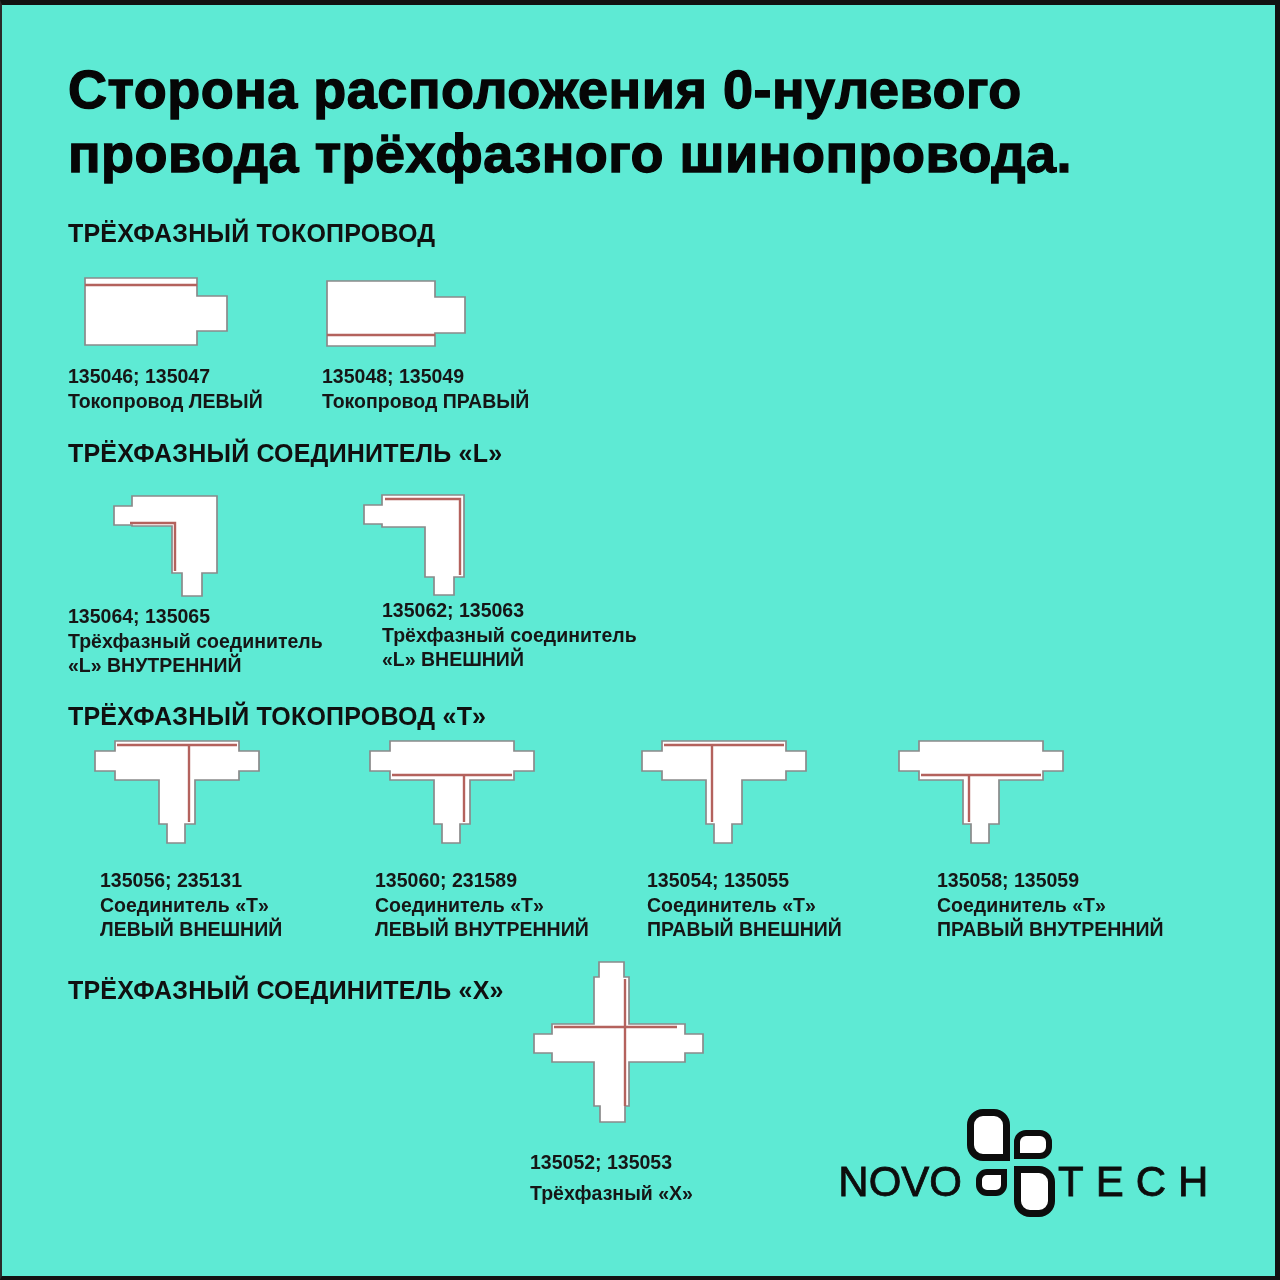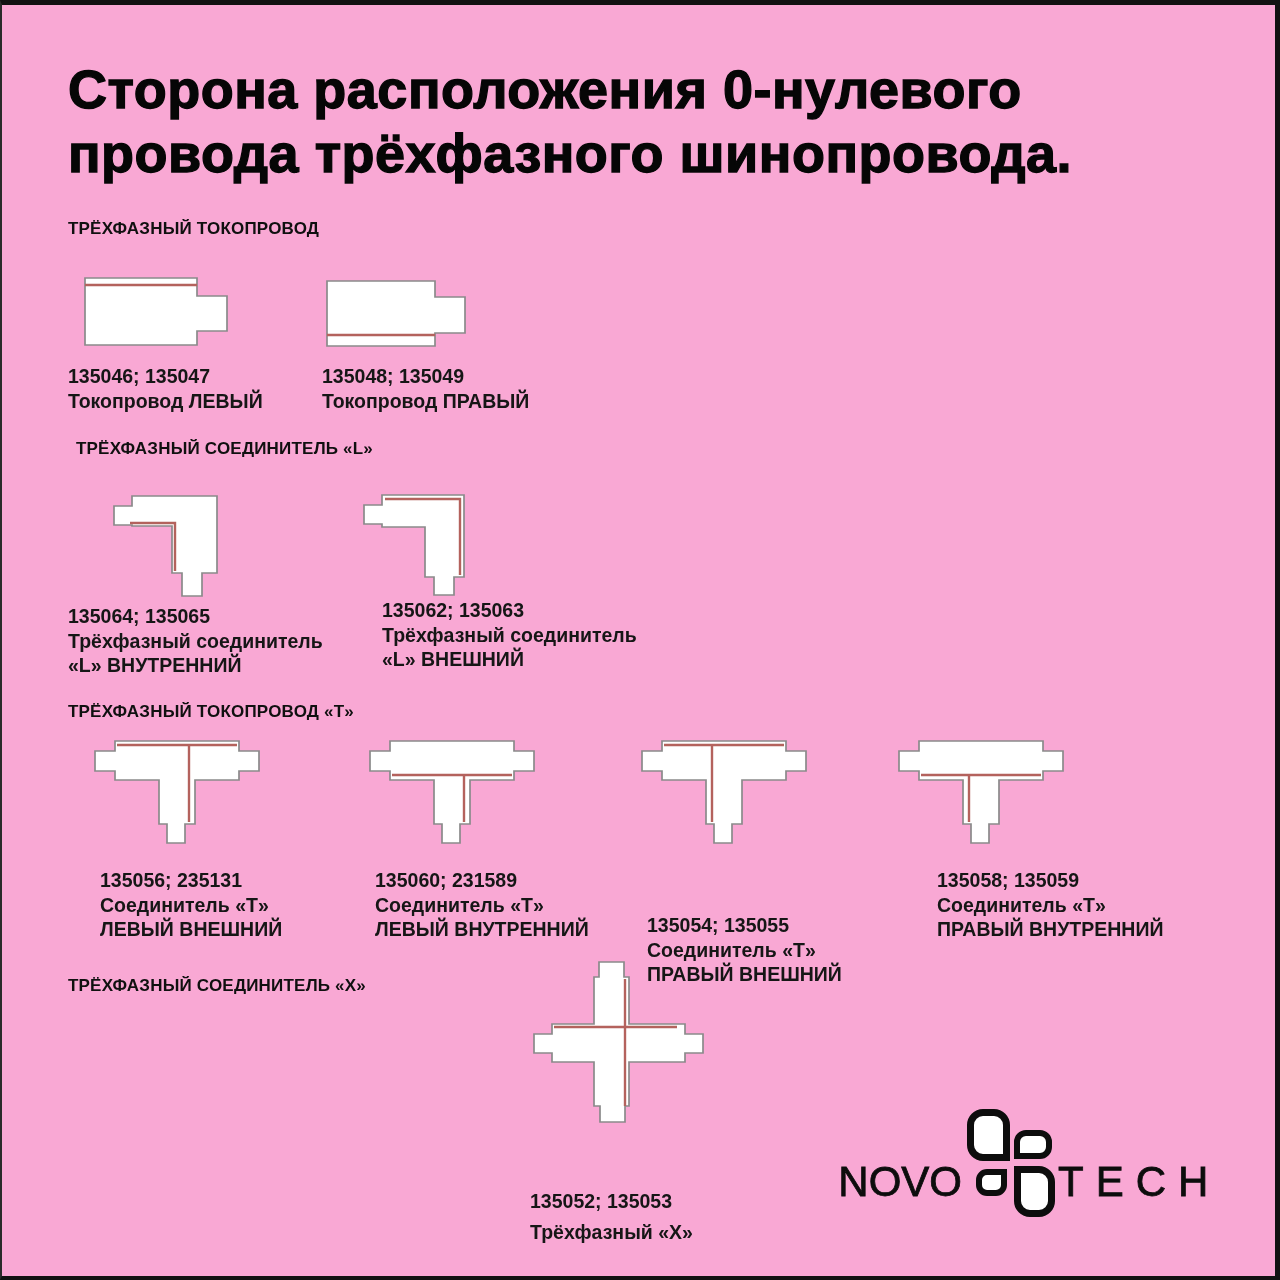--- a/index.html
+++ b/index.html
@@ -1,48 +1,48 @@
 <!DOCTYPE html>
 <html><head>
 <meta charset="utf-8">
 <style>
   html,body{margin:0;padding:0;background:#e9e9e9;}
   .page{
     position:relative;
     width:1280px;height:1280px;
-    background:#f9a8d4;
+    background:#5eead4;
     box-sizing:border-box;
     border-top:5px solid #121212;
     border-right:5px solid #121212;
     border-bottom:4px solid #121212;
     border-left:2px solid #2a2a2a;
     overflow:hidden;
     font-family:"Liberation Sans","DejaVu Sans",sans-serif;
     color:#0a0a0a;
   }
   .abs{position:absolute;}
   .title{
     left:66px;top:52px;width:1150px;
     font-size:54px;line-height:64px;font-weight:bold;
     letter-spacing:.5px;color:#060606;
     -webkit-text-stroke:1.3px #060606;
   }
   .sec-h{
-    font-size:17px;font-weight:bold;letter-spacing:.2px;color:#101010;
+    font-size:25px;font-weight:bold;letter-spacing:.2px;color:#101010;
     white-space:nowrap;
   }
   .sec-h.feed{left:66px;top:214px;}
-  .sec-h.lsec{left:66px;top:434px;margin-left:8px;}
+  .sec-h.lsec{left:66px;top:434px;}
   .sec-h.tsec{left:66px;top:697px;}
   .sec-h.xsec{left:66px;top:971px;}
   .lbl{
     font-size:19.5px;line-height:24.5px;font-weight:bold;color:#161616;
     white-space:nowrap;
   }
-  .lbl.xl{line-height:31px;margin-top:39px;}
+  .lbl.xl{line-height:31px;}
   svg.diagram{display:block;}
   svg.diagram path.outline{fill:#ffffff;stroke:#8a8a8a;stroke-width:1.7;stroke-linejoin:miter;}
   svg.diagram path.wire{fill:none;stroke:#b4625d;stroke-width:2.4;}
   
   .logo-mark{left:962px;top:1099px;width:102px;height:118px;}
   .petal{position:absolute;box-sizing:border-box;background:#ffffff;border:7px solid #0d0d0d;}
   .petal.tl{left:3px;top:5px;width:43px;height:52px;border-radius:16px 16px 0 16px;}
   .petal.tr{left:50px;top:26px;width:38px;height:29px;border:6px solid #0d0d0d;border-radius:12px 12px 12px 0;}
   .petal.br{left:50px;top:62px;width:41px;height:51px;border-radius:0 16px 16px 16px;}
   .petal.bl{left:12px;top:65px;width:31px;height:27px;border:6px solid #0d0d0d;border-radius:11px 0 11px 11px;}
@@ -136,21 +136,21 @@
   <div class="abs lbl" style="left:98px;top:863px">
     <div>135056; 235131</div>
     <div>Соединитель «Т»</div>
     <div>ЛЕВЫЙ ВНЕШНИЙ</div>
   </div>
   <div class="abs lbl" style="left:373px;top:863px">
     <div>135060; 231589</div>
     <div>Соединитель «Т»</div>
     <div>ЛЕВЫЙ ВНУТРЕННИЙ</div>
   </div>
-  <div class="abs lbl" style="left:645px;top:908px">
+  <div class="abs lbl" style="left:645px;top:863px">
     <div>135054; 135055</div>
     <div>Соединитель «Т»</div>
     <div>ПРАВЫЙ ВНЕШНИЙ</div>
   </div>
   <div class="abs lbl" style="left:935px;top:863px">
     <div>135058; 135059</div>
     <div>Соединитель «Т»</div>
     <div>ПРАВЫЙ ВНУТРЕННИЙ</div>
   </div>
 

